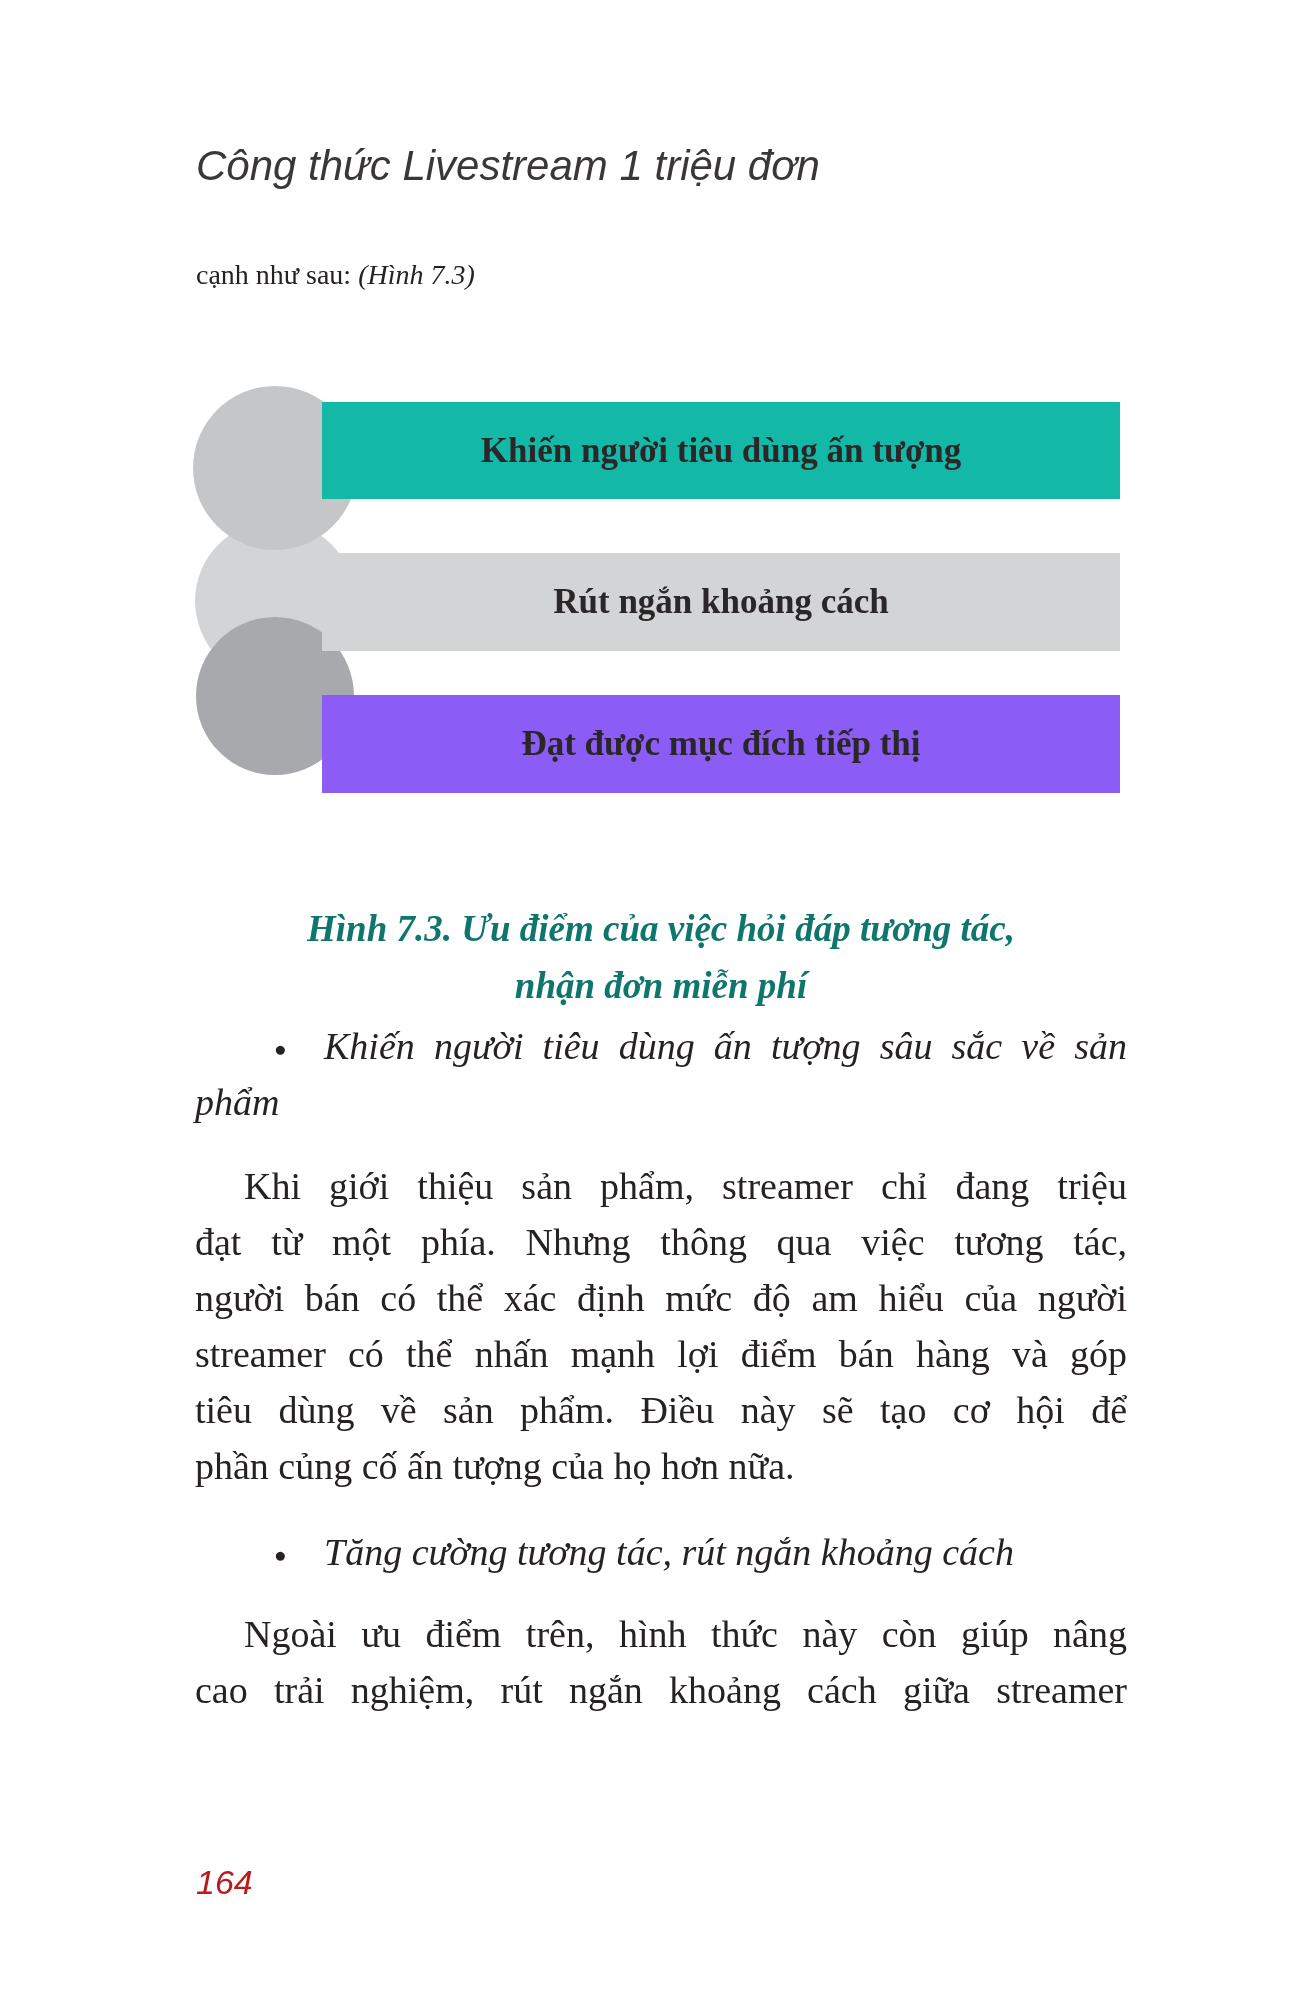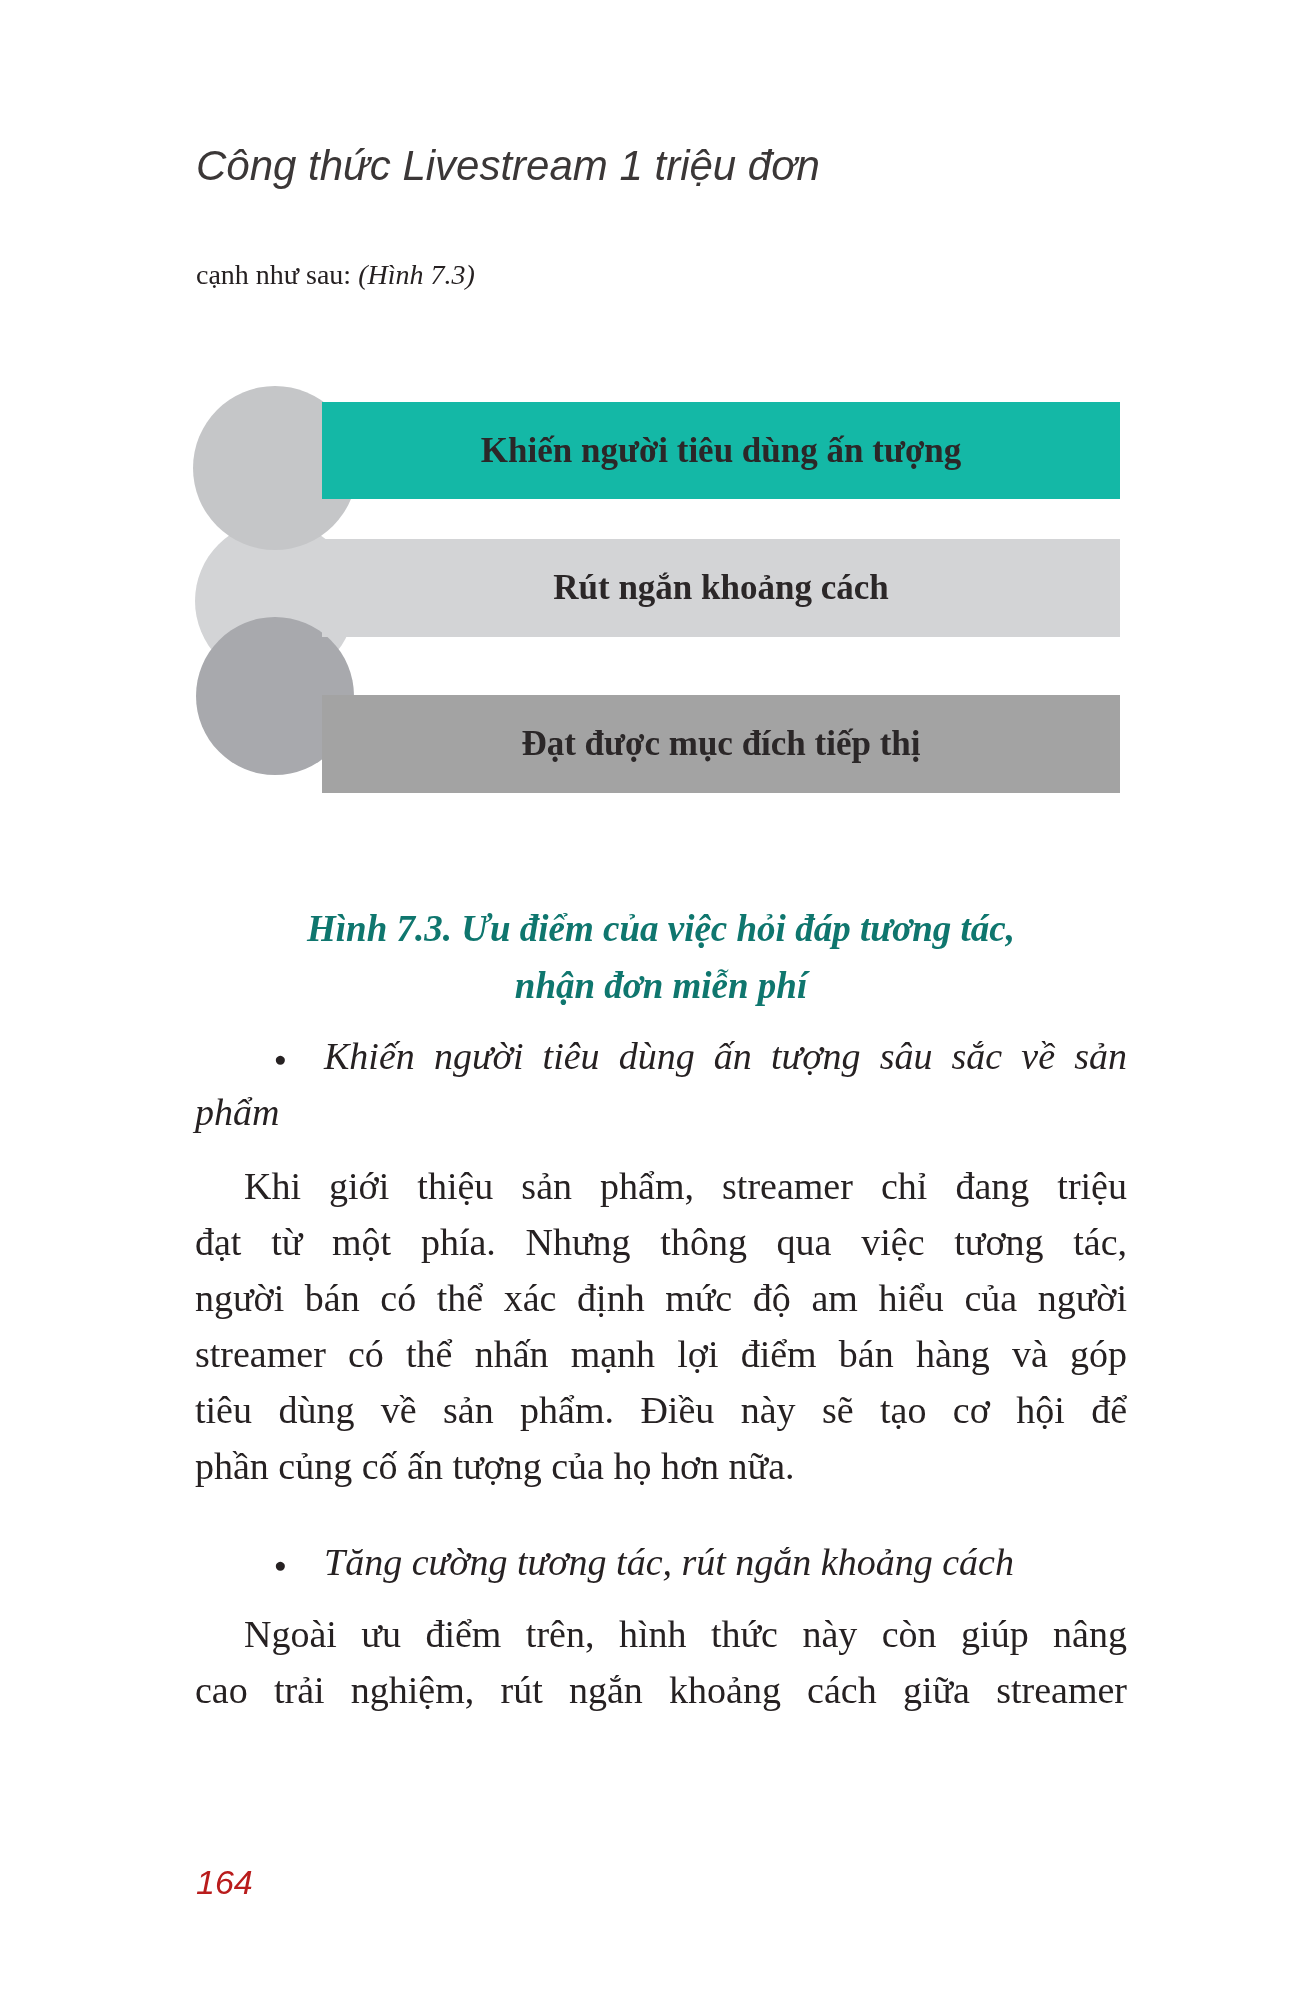--- a/index.html
+++ b/index.html
@@ -28,33 +28,33 @@
   .circle-1{left:193px;top:386px;width:164px;height:164px;z-index:2;}
   .circle-2{left:195px;top:521px;width:160px;height:160px;z-index:1;}
   .circle-3{left:196px;top:617px;width:158px;height:158px;z-index:3;}
   .bar{
     position:absolute;left:322px;width:798px;height:97px;
     display:flex;align-items:center;justify-content:center;
     font-weight:bold;font-size:35px;color:#2b2728;
     z-index:4;
   }
   .bar-1{top:402px;}
-  .bar-2{top:539px;height:98px;}
+  .bar-2{top:553px;height:98px;}
   .bar-3{top:695px;height:98px;}
   .figure-caption{
     position:absolute;left:195px;top:900px;width:932px;
     text-align:center;font-weight:bold;font-style:italic;
     font-size:37px;line-height:57px;color:#0f766e;
   }
   
   .textblock{position:absolute;left:195px;width:932px;}
   .line{height:56px;line-height:56px;font-size:38px;}
   .jline{text-align:justify;text-align-last:justify;}
   .indent{text-indent:49px;}
-  .bullet-line{padding-left:79px;margin-top:10px;}
+  .bullet-line{padding-left:79px;}
   .bullet-marker{
     display:inline-block;width:50px;font-size:21px;
     transform:translateY(-3px);font-style:normal;
   }
   .italic{font-style:italic;}
   .b1{top:1018px;}
   .p1{top:1158px;}
   .b2{top:1524px;}
   .p2{top:1606px;}
   .page-number{
@@ -78,21 +78,21 @@
   <div class="circle circle-2" style="background: rgb(211, 212, 214);"></div>
   <div class="circle circle-1" style="background: rgb(197, 198, 200);"></div>
   <div class="circle circle-3" style="background: rgb(168, 169, 173);"></div>
 
   <div class="bar bar-1" style="background: #14b8a6;">
     <span>Khiến người tiêu dùng ấn tượng</span>
   </div>
   <div class="bar bar-2" style="background: rgb(211, 212, 214);">
     <span>Rút ngắn khoảng cách</span>
   </div>
-  <div class="bar bar-3" style="background: #a3a3a3;">
+  <div class="bar bar-3" style="background: #8b5cf6;">
     <span>Đạt được mục đích tiếp thị</span>
   </div>
 
   <div class="figure-caption">
     <div>Hình 7.3. Ưu điểm của việc hỏi đáp tương tác,</div>
     <div>nhận đơn miễn phí</div>
   </div>
 
   <div class="textblock b1">
     <div class="line jline bullet-line italic">

